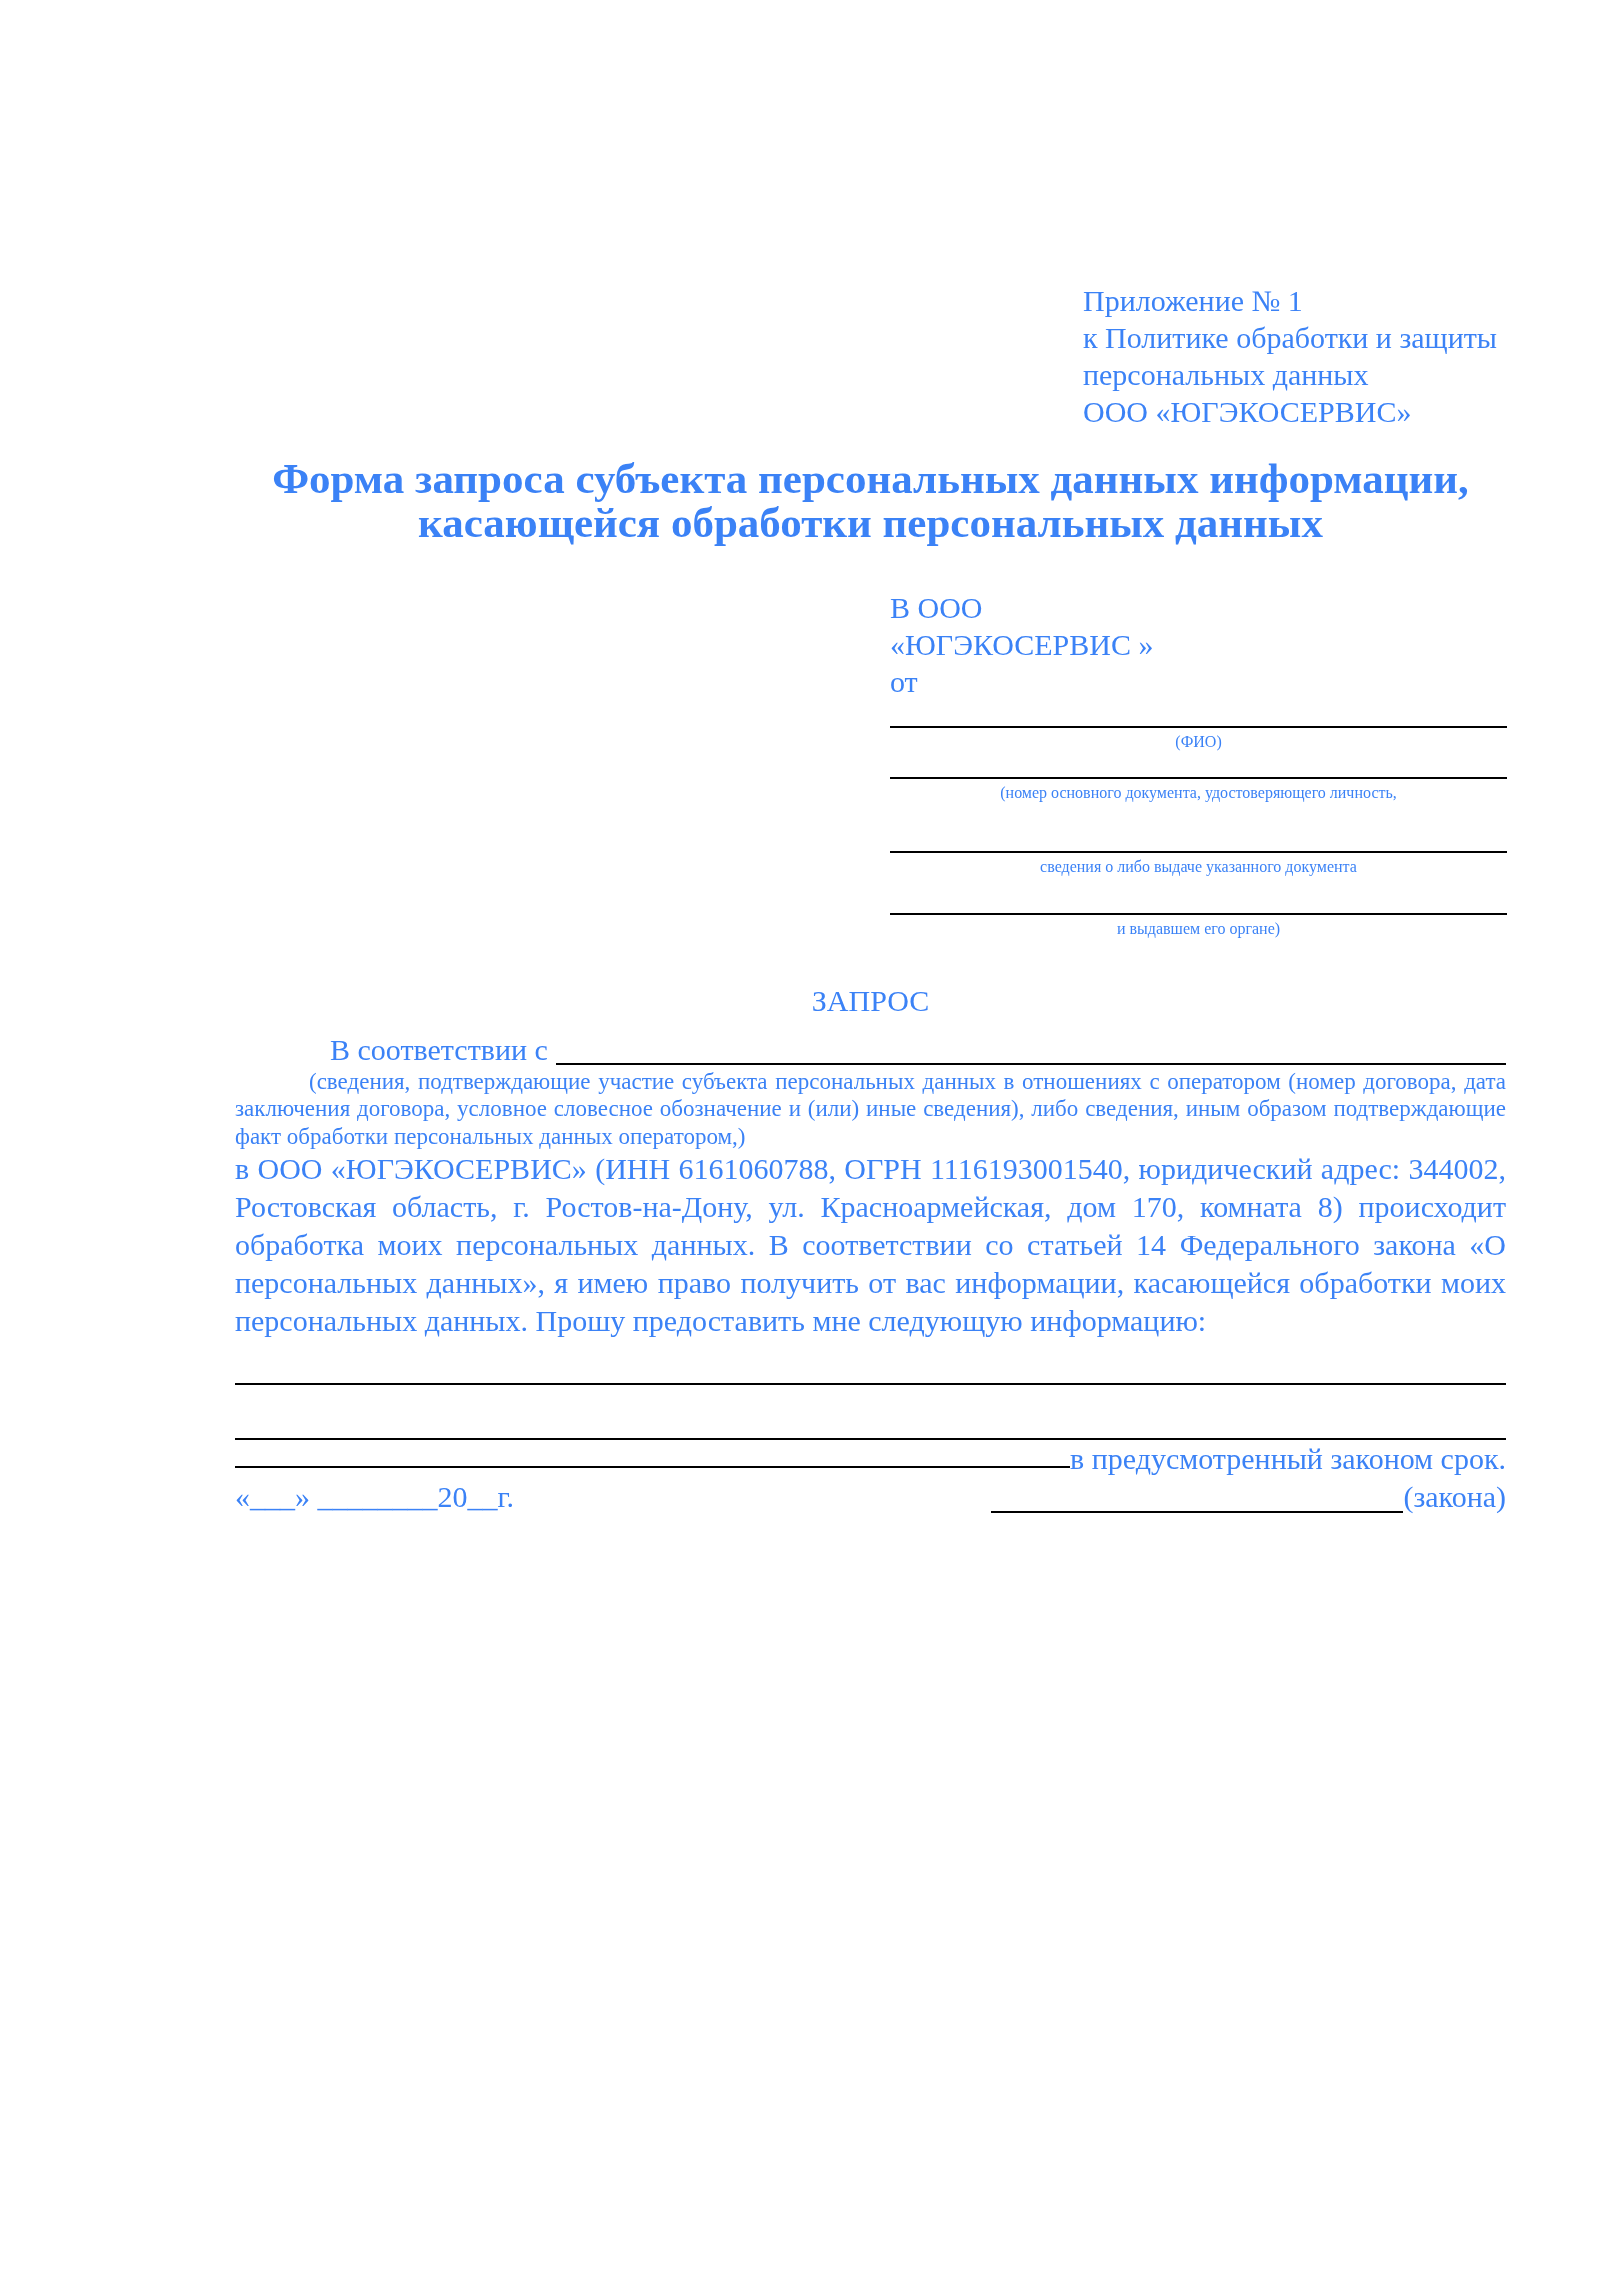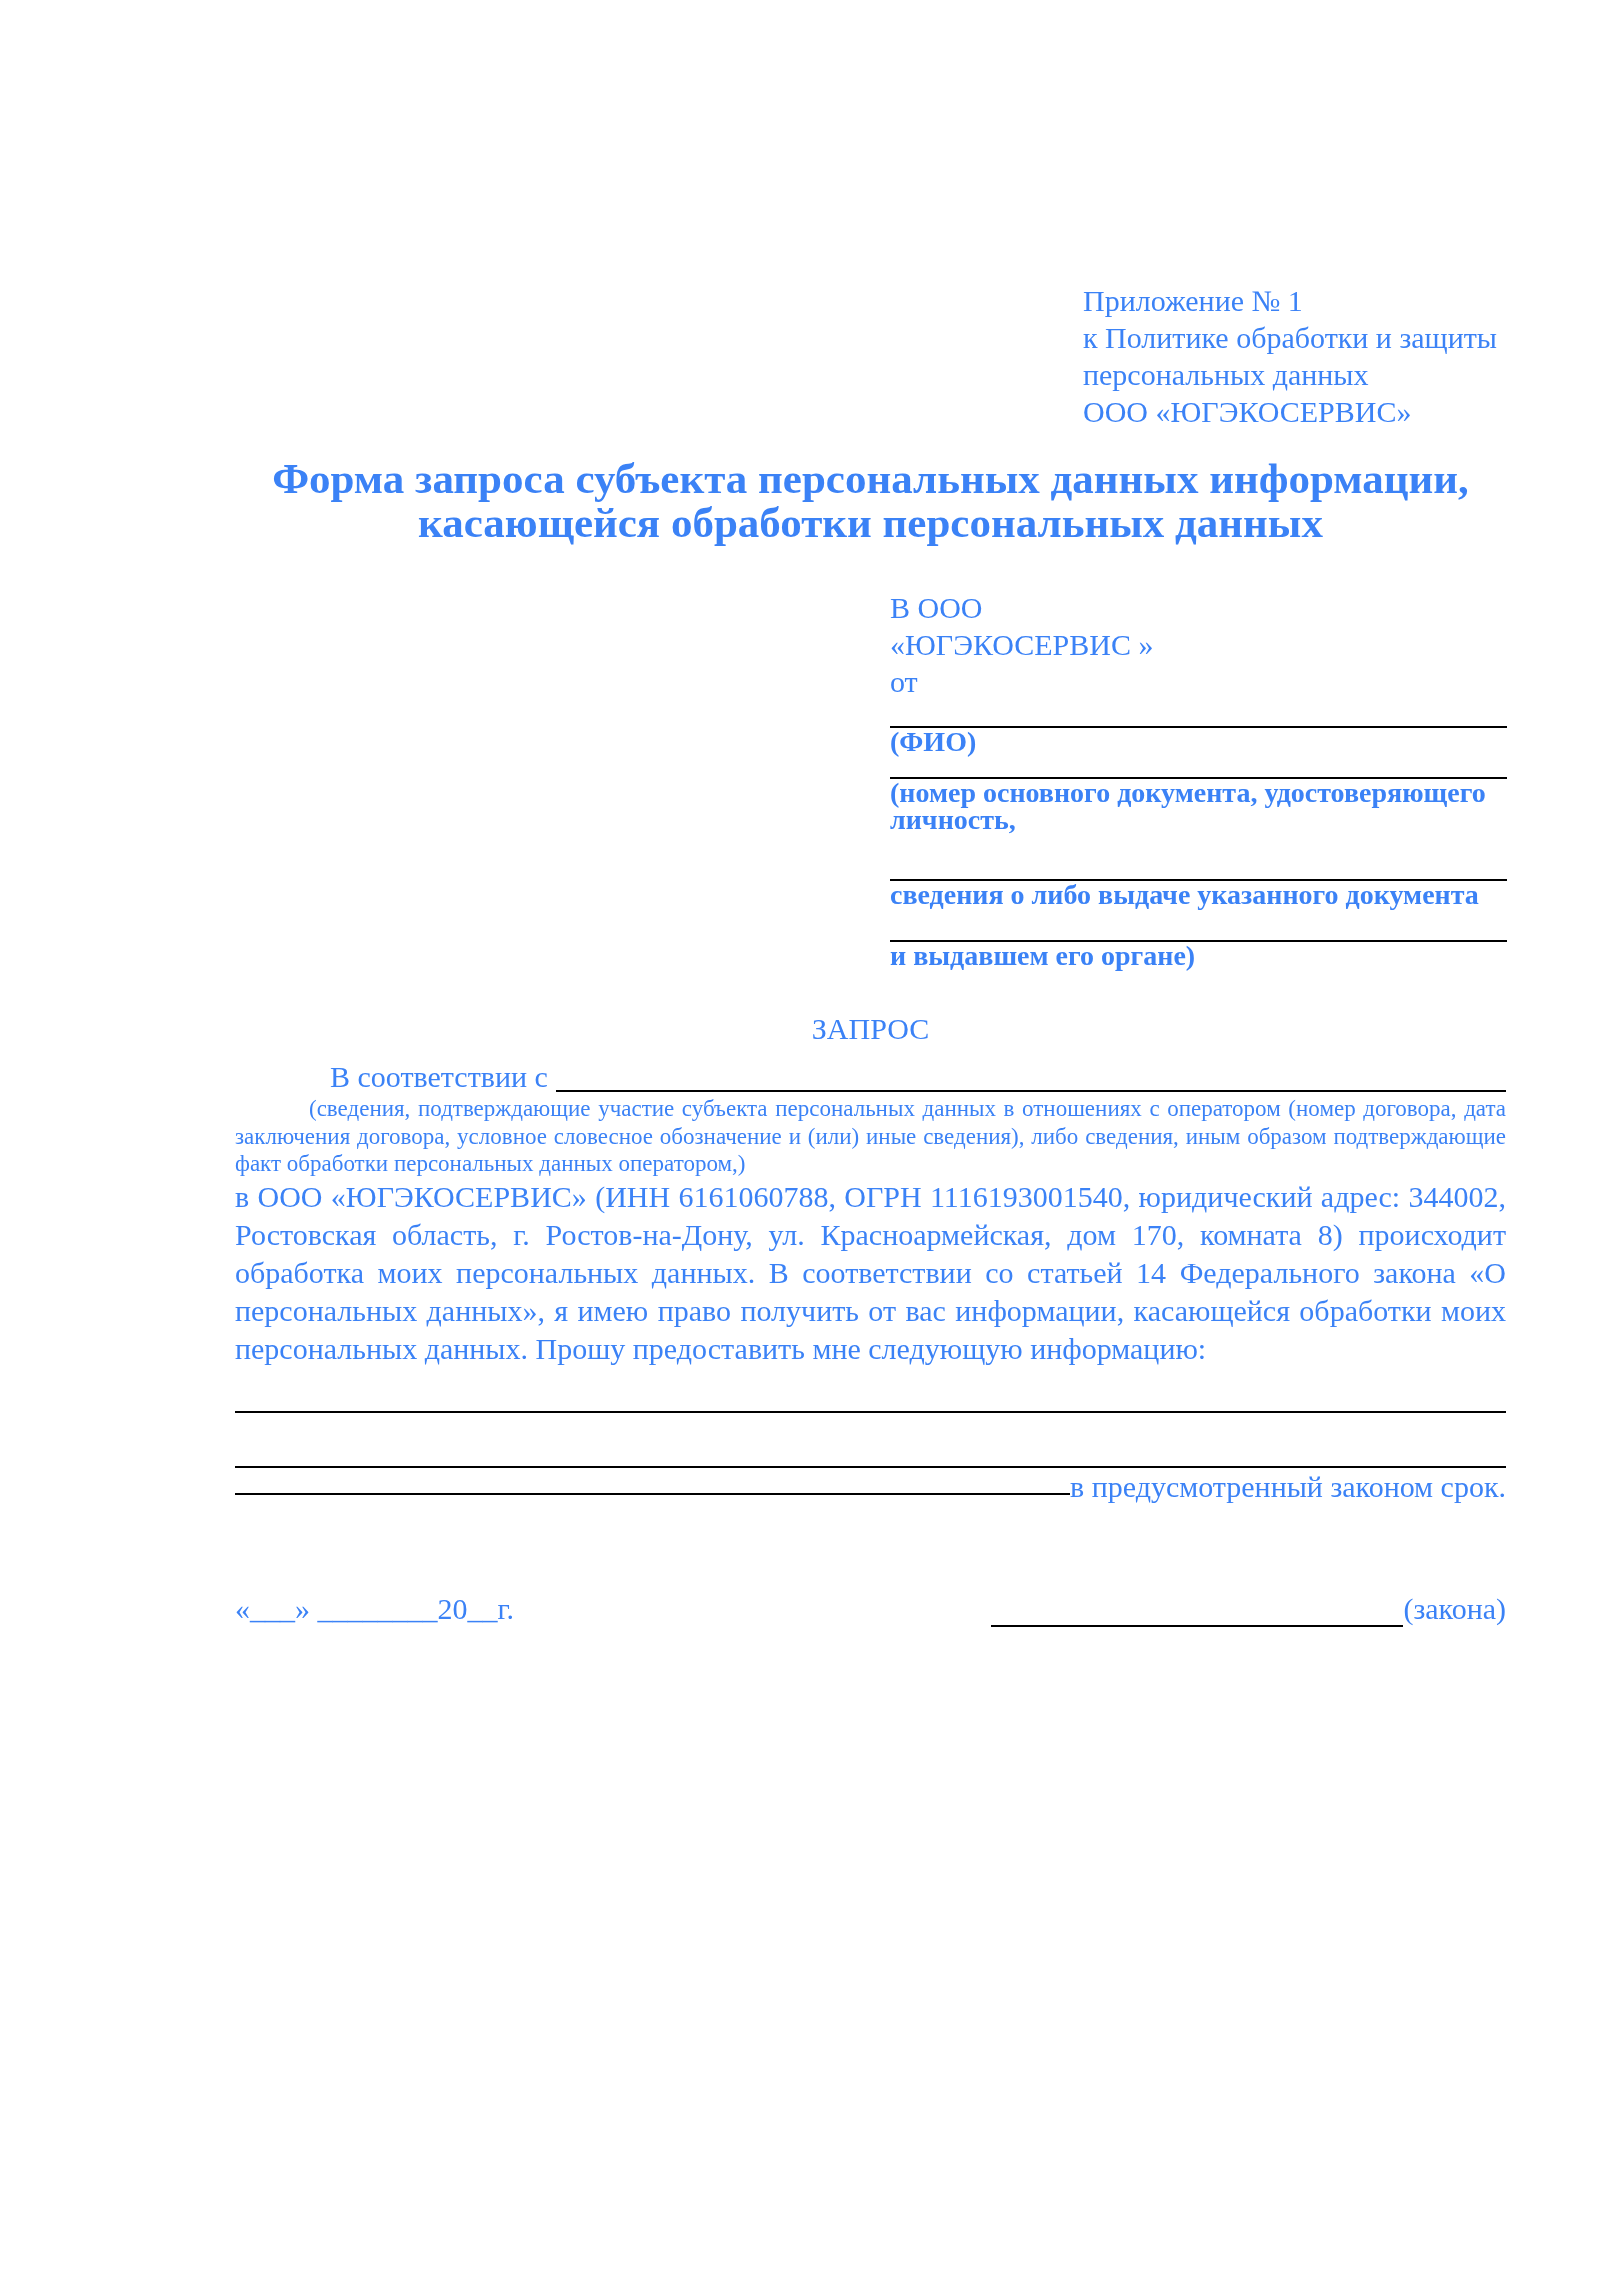--- a/index.html
+++ b/index.html
@@ -38,23 +38,23 @@
   }
   .addressee .txt{line-height:37px;}
   .u-line{
     border-bottom:2px solid #000;
   }
   .fio-line{height:25.5px;}
   .doc-line-2{height:21.6px;}
   .doc-line-3{height:45px;}
   .doc-line-4{height:32px;}
   .caption{
-    font-size:28px;
+    font-size:16px;
     line-height:27.4px;
-    font-weight:bold;
+    text-align:center;
   }
   .zapros-heading{
     margin-top:40px;
     text-align:center;
     line-height:37px;
   }
   .intro-row{
     margin-top:11.8px;
     display:flex;
     align-items:flex-start;
@@ -82,23 +82,22 @@
     line-height:38px;
   }
   .reply-row{
     display:flex;
     align-items:flex-start;
     line-height:38px;
   }
   .reply-row .fill{height:25.5px;}
   .reply-row .suffix{white-space:nowrap;}
   .sign-row{
-    margin-top:84px;
     display:flex;
-    align-items:flex-end;
+    align-items:center;
     line-height:37px;
   }
   .sign-row .date{white-space:nowrap;}
   .sign-row .spacer{flex:1;}
   .sign-row .sign-line{
     width:412px;
     height:30px;
     border-bottom:2px solid #000;
   }
   .sign-row .sign-caption{white-space:nowrap;}

